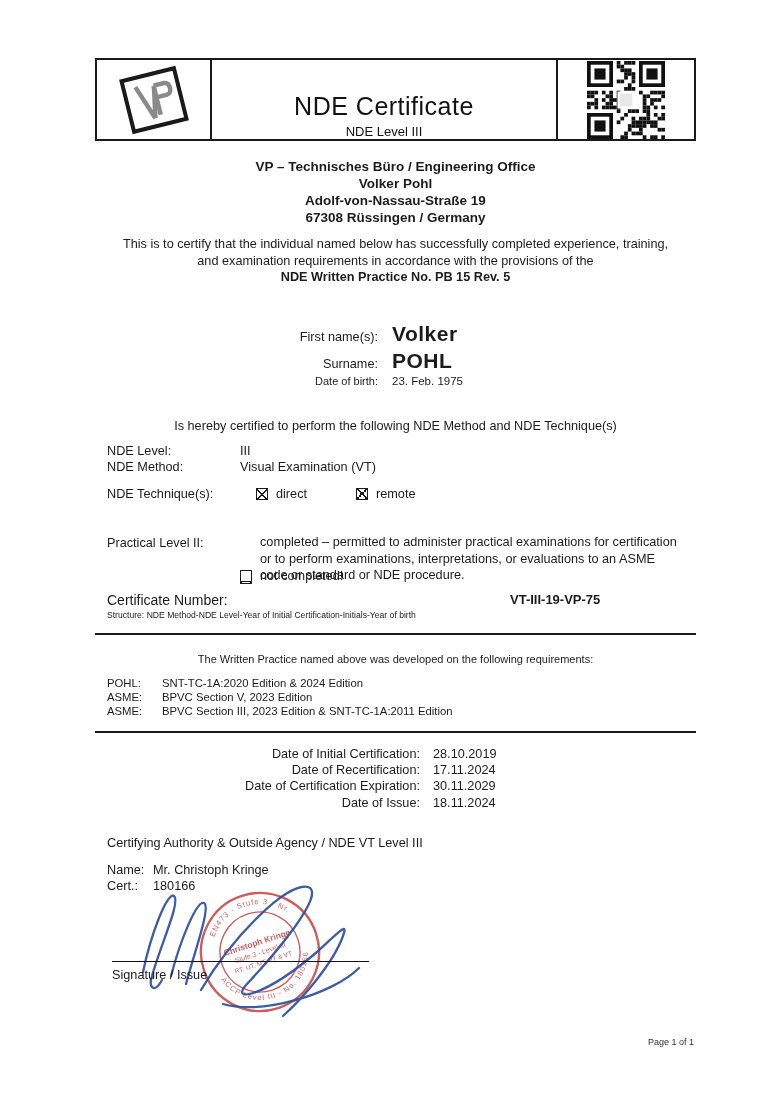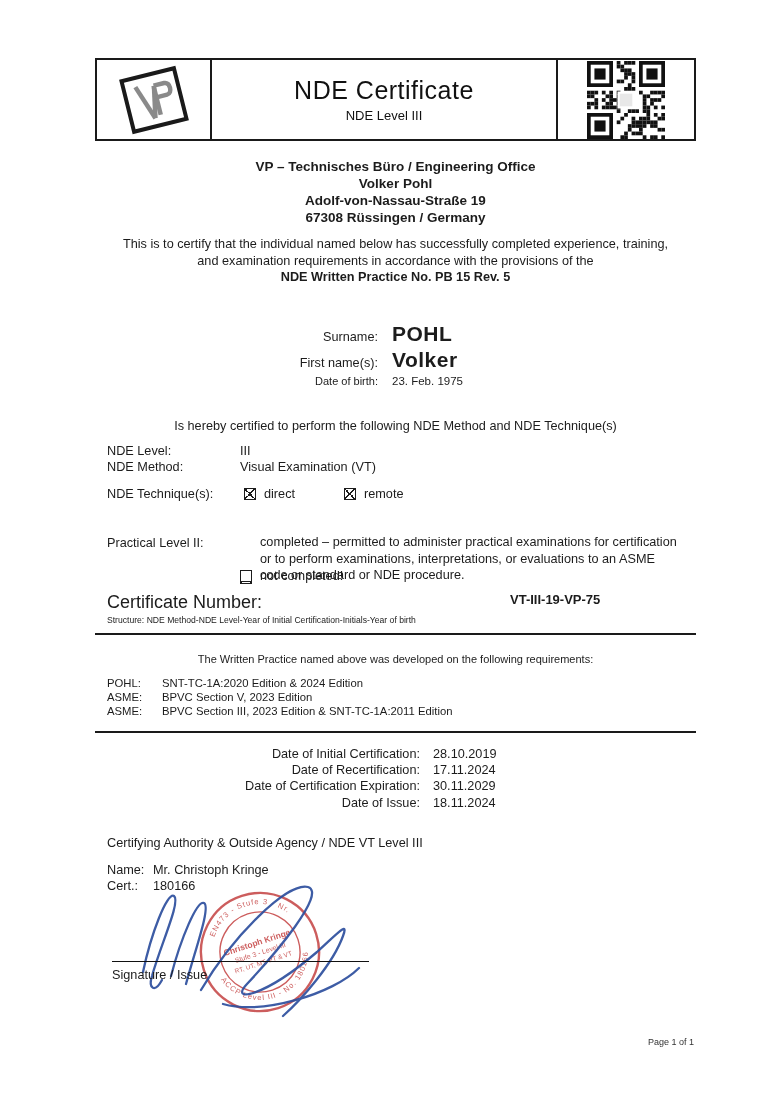--- a/index.html
+++ b/index.html
@@ -11,21 +11,21 @@
   }
   .abs { position:absolute; }
 
   
   .header-box {
     left:95px; top:58px; width:601px; height:83px;
     border:2px solid #1a1a1a; display:flex;
   }
   .header-cell { display:flex; align-items:center; justify-content:center; }
   .cell-logo   { width:115px; border-right:2px solid #1a1a1a; }
-  .cell-title  { flex:1; flex-direction:column; }
+  .cell-title  { flex:1; flex-direction:column;justify-content:flex-end; }
   .cell-qr     { width:138px; border-left:2px solid #1a1a1a; }
   .cert-title  { font-size:25px; letter-spacing:.5px; color:#111; }
   .cert-subtitle { font-size:13px; margin-top:3px; color:#111; }
 
   
   .issuer { left:95px; top:158px; width:601px; text-align:center;
             font-weight:bold; font-size:13.5px; line-height:17px; }
 
   
   .intro { left:83px; top:236px; width:625px; text-align:center;
@@ -43,41 +43,41 @@
 
   .certified-line { left:95px; top:419px; width:601px; text-align:center; font-size:12.7px; }
 
   
   .fieldcol { left:107px; width:578px; font-size:12.7px; }
   .frow { display:flex; line-height:15.5px; }
   .flabel { width:133px; flex:none; }
   .method-block { top:444px; }
   .technique-row { top:487px; display:flex; align-items:center; }
   .opt { display:flex; align-items:center; }
-  .opt-direct { margin-left:4px; width:100px; }
+  .opt-direct { margin-left:16px; width:100px; }
   .checkbox {
     width:12px; height:12px; border:1.2px solid #1c1c1c; flex:none;
     margin-right:8px; background:#fff;
   }
   .checkbox.checked {
     background-image:
       linear-gradient(to top right, transparent 45%, #1c1c1c 45%, #1c1c1c 55%, transparent 55%),
       linear-gradient(to bottom right, transparent 45%, #1c1c1c 45%, #1c1c1c 55%, transparent 55%);
   }
 
   .practical-block { top:518px; height:72px; }
   .practical-label { position:absolute; left:0; top:18px; }
   .practical-opt1 { position:absolute; left:133px; top:16px; display:flex; width:445px;align-items:flex-end; }
   .practical-opt1 .checkbox { margin-top:2px; }
   .practical-opt1 .opt-text { line-height:16.5px; }
   .practical-opt2 { position:absolute; left:133px; top:51px; display:flex; align-items:center; }
 
   
   .certnum-block { left:107px; top:592px; width:578px; }
-  .certnum-label { font-size:18px; }
+  .certnum-label { font-size:14px; }
   .certnum-note  { font-size:8.6px; margin-top:2px; color:#222; }
   .certnum-value { position:absolute; left:403px; top:0; font-weight:bold; font-size:13px; }
 
   .rule { left:95px; width:601px; height:0; border-top:2.4px solid #1a1a1a; }
   .rule1 { top:633px; } .rule2 { top:731px; }
 
   
   .req-heading { left:95px; top:653px; width:601px; text-align:center; font-size:11px; }
   .req-items { left:107px; top:677px; width:578px; font-size:11.3px; line-height:13.8px; }
   .req-row { display:flex; }
@@ -266,27 +266,27 @@
     <div>67308 Rüssingen / Germany</div>
   </div>
 
   <div class="abs intro">
     <div>This is to certify that the individual named below has successfully completed experience, training,</div>
     <div>and examination requirements in accordance with the provisions of the</div>
     <div class="bold">NDE Written Practice No. PB 15 Rev. 5</div>
   </div>
 
   <div class="abs person">
+    <div class="person-row pr1">
+      <div class="person-label">First name(s):</div>
+      <div class="person-value-big">Volker</div>
+    </div>
     <div class="person-row pr2">
       <div class="person-label">Surname:</div>
       <div class="person-value-big">POHL</div>
-    </div>
-    <div class="person-row pr1">
-      <div class="person-label">First name(s):</div>
-      <div class="person-value-big">Volker</div>
     </div>
     <div class="person-row pr3">
       <div class="person-label small">Date of birth:</div>
       <div class="person-value-sm">23. Feb. 1975</div>
     </div>
   </div>
 
   <div class="abs certified-line">Is hereby certified to perform the following NDE Method and NDE Technique(s)</div>
 
   <div class="abs fieldcol method-block">

